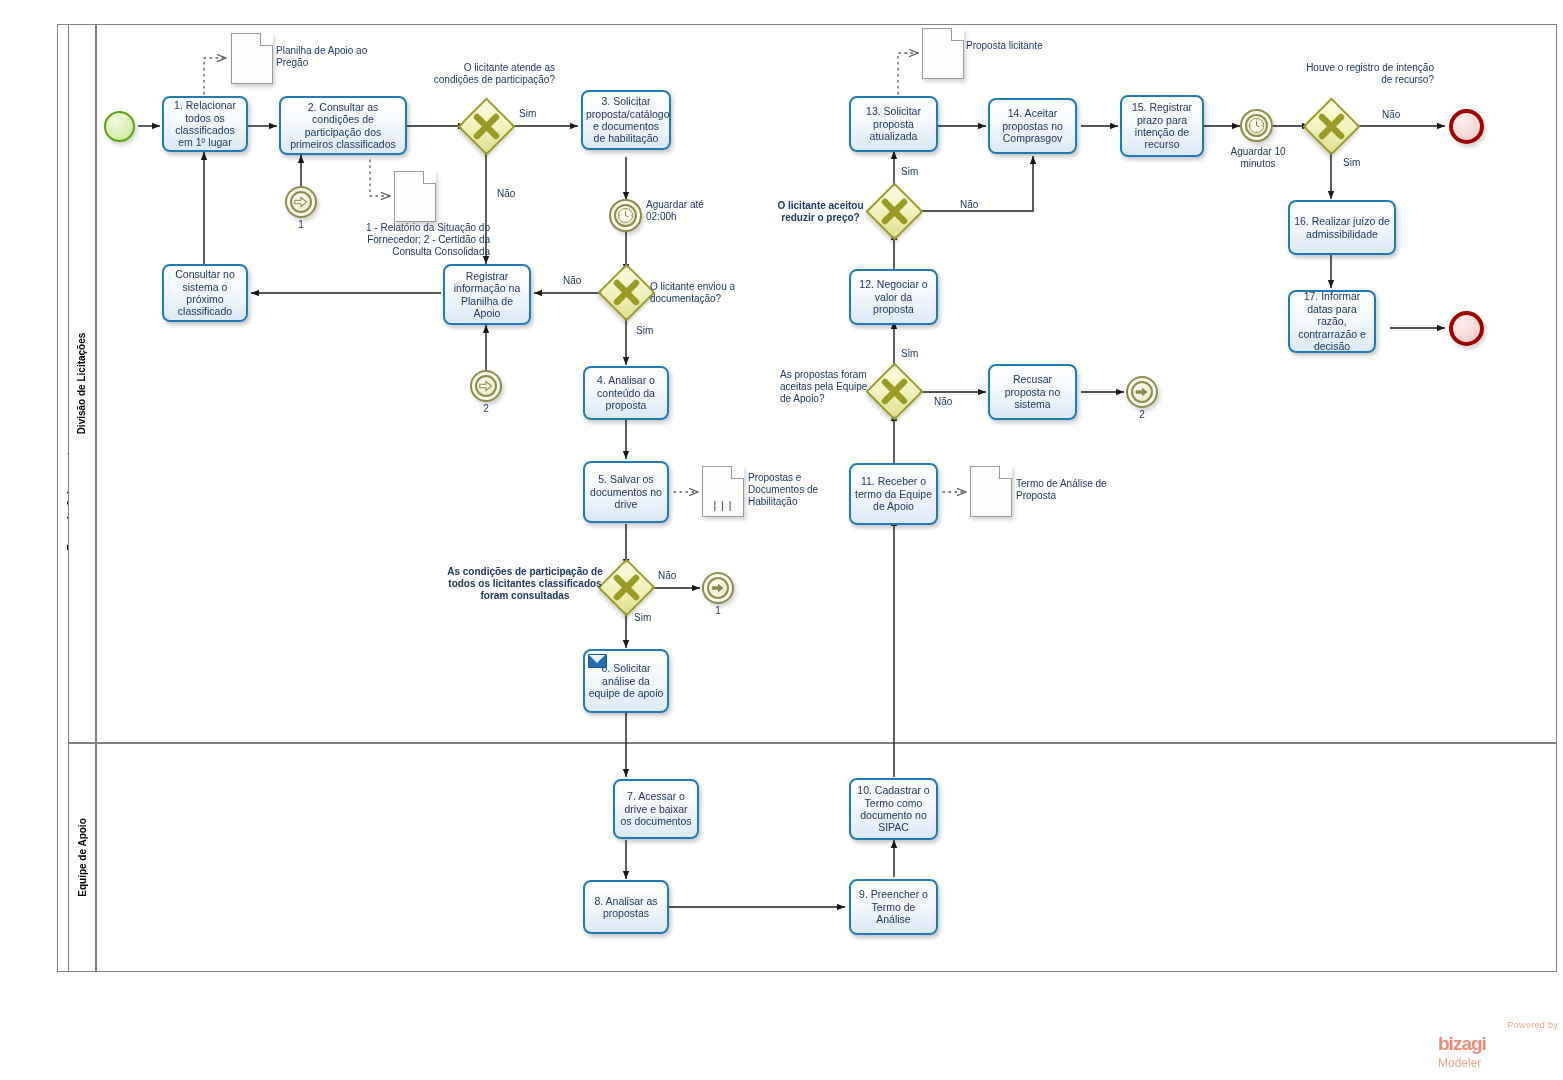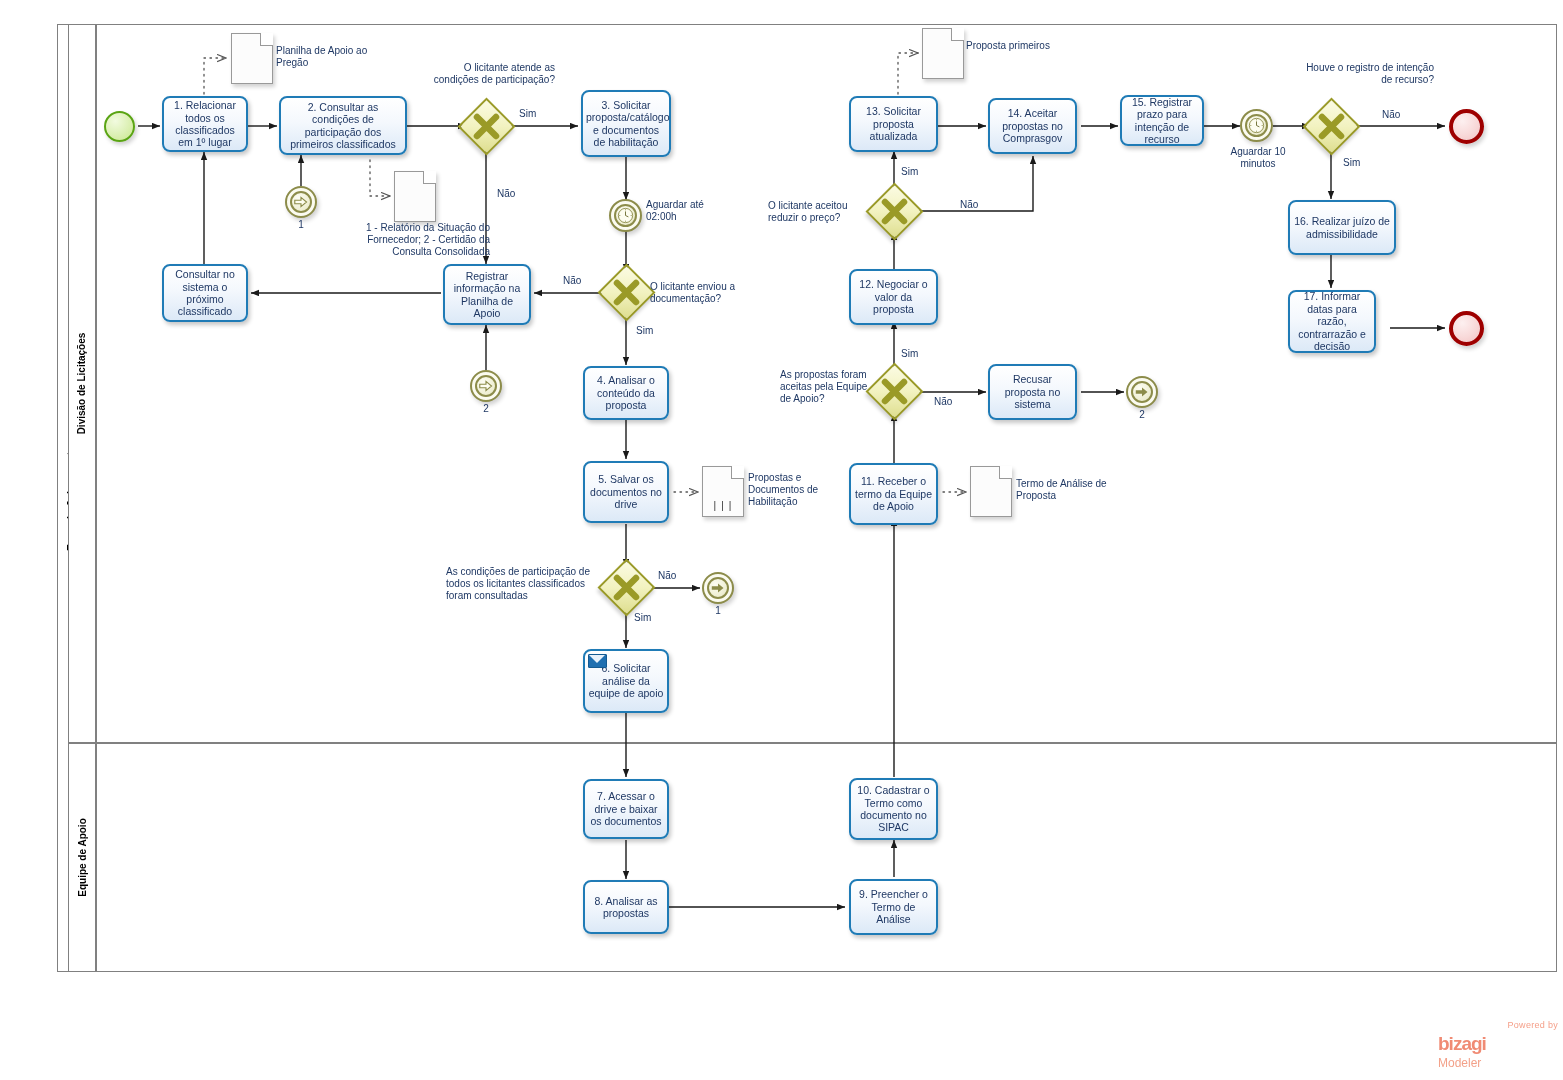--- a/index.html
+++ b/index.html
@@ -62,21 +62,21 @@
   .dataobj{position:absolute;box-sizing:border-box;background:#fcfcfc;
      border:1px solid #999;box-shadow:2px 3px 4px rgba(0,0,0,.18);}
   .dataobj .fold{position:absolute;right:-1px;top:-1px;width:12px;height:12px;
      background:#ffffff;border-left:1px solid #999;border-bottom:1px solid #999;}
   .dataobj .coll{position:absolute;left:50%;bottom:4px;transform:translateX(-50%);
      font-size:11px;letter-spacing:1px;color:#444;font-family:"Liberation Mono",monospace;}
 
   
   .lbl{position:absolute;font-size:10px;line-height:12px;color:#1f3864;text-align:right;}
   .lbl.l{text-align:left;}
-  .lbl.r{text-align:left;}
+  .lbl.r{text-align:center;font-weight:bold;}
   .flowlbl{position:absolute;font-size:10px;line-height:12px;color:#1f3864;}
 
   
   .brand{position:absolute;text-align:left;}
   .brand .pw{font-size:9px;color:#f5a08a;letter-spacing:.3px;text-align:right;}
   .brand .bz{font-size:19px;color:#f08b74;font-weight:bold;letter-spacing:-1px;line-height:27px;}
   .brand .md{font-size:12px;color:#f3a189;line-height:12px;}
 
   svg.edges{position:absolute;left:0;top:0;width:1563px;height:1080px;
      pointer-events:none;overflow:visible;}
@@ -323,21 +323,21 @@
   <div class="lbl" style="left:1302px;top:62px;width:132px;">Houve o registro de intenção de recurso?</div>
 
   <div class="task" style="left:162px;top:96px;width:86px;height:56px;">
     <span class="txt">1. Relacionar todos os classificados em 1º lugar</span>
   </div>
 
   <div class="task" style="left:279px;top:96px;width:128px;height:59px;">
     <span class="txt">2. Consultar as condições de participação dos primeiros classificados</span>
   </div>
 
-  <div class="task" style="left:581px;top:90px;width:90px;height:67px;">
+  <div class="task" style="left:581px;top:90px;width:90px;height:60px;">
     <span class="txt">3. Solicitar proposta/catálogo e documentos de habilitação</span>
   </div>
 
   <div class="task" style="left:162px;top:264px;width:86px;height:58px;">
     <span class="txt">Consultar no sistema o próximo classificado</span>
   </div>
 
   <div class="task" style="left:443px;top:264px;width:88px;height:61px;">
     <span class="txt">Registrar informação na Planilha de Apoio</span>
   </div>
@@ -348,21 +348,21 @@
 
   <div class="task" style="left:583px;top:461px;width:86px;height:62px;">
     <span class="txt">5. Salvar os documentos no drive</span>
   </div>
 
   <div class="task" style="left:583px;top:649px;width:86px;height:64px;">
     <span class="env"></span>
     <span class="txt">6. Solicitar análise da equipe de apoio</span>
   </div>
 
-  <div class="task" style="left:583px;top:779px;width:86px;height:60px;">
+  <div class="task" style="left:613px;top:779px;width:86px;height:60px;">
     <span class="txt">7. Acessar o drive e baixar os documentos</span>
   </div>
 
   <div class="task" style="left:583px;top:880px;width:86px;height:54px;">
     <span class="txt">8. Analisar as propostas</span>
   </div>
 
   <div class="task" style="left:849px;top:879px;width:89px;height:56px;">
     <span class="txt">9. Preencher o Termo de Análise</span>
   </div>
@@ -384,21 +384,21 @@
   </div>
 
   <div class="task" style="left:849px;top:96px;width:89px;height:56px;">
     <span class="txt">13. Solicitar proposta atualizada</span>
   </div>
 
   <div class="task" style="left:988px;top:98px;width:89px;height:56px;">
     <span class="txt">14. Aceitar propostas no Comprasgov</span>
   </div>
 
-  <div class="task" style="left:1120px;top:95px;width:84px;height:51px;align-items:center;">
+  <div class="task" style="left:1120px;top:95px;width:84px;height:62px;align-items:center;">
     <span class="txt">15. Registrar prazo para intenção de recurso</span>
   </div>
 
   <div class="task" style="left:1288px;top:200px;width:108px;height:55px;">
     <span class="txt">16. Realizar juízo de admissibilidade</span>
   </div>
 
   <div class="task" style="left:1288px;top:290px;width:88px;height:63px;">
     <span class="txt">17. Informar datas para razão, contrarrazão e decisão</span>
   </div>
@@ -420,21 +420,21 @@
   <div class="lbl l" style="left:748px;top:472px;width:100px;">Propostas e Documentos de Habilitação</div>
 
   <div class="dataobj" style="left:970px;top:466px;width:42px;height:51px;">
     <div class="fold"></div>
   </div>
   <div class="lbl l" style="left:1016px;top:478px;width:110px;">Termo de Análise de Proposta</div>
 
   <div class="dataobj" style="left:922px;top:28px;width:42px;height:51px;">
     <div class="fold"></div>
   </div>
-  <div class="lbl l" style="left:966px;top:40px;width:90px;">Proposta primeiros</div>
+  <div class="lbl l" style="left:966px;top:40px;width:90px;">Proposta licitante</div>
 
   <div class="flowlbl" style="left:519px;top:108px;">Sim</div>
   <div class="flowlbl" style="left:497px;top:188px;">Não</div>
 
   <div class="flowlbl" style="left:636px;top:325px;">Sim</div>
   <div class="flowlbl" style="left:563px;top:275px;">Não</div>
 
   <div class="flowlbl" style="left:634px;top:612px;">Sim</div>
   <div class="flowlbl" style="left:658px;top:570px;">Não</div>
 

